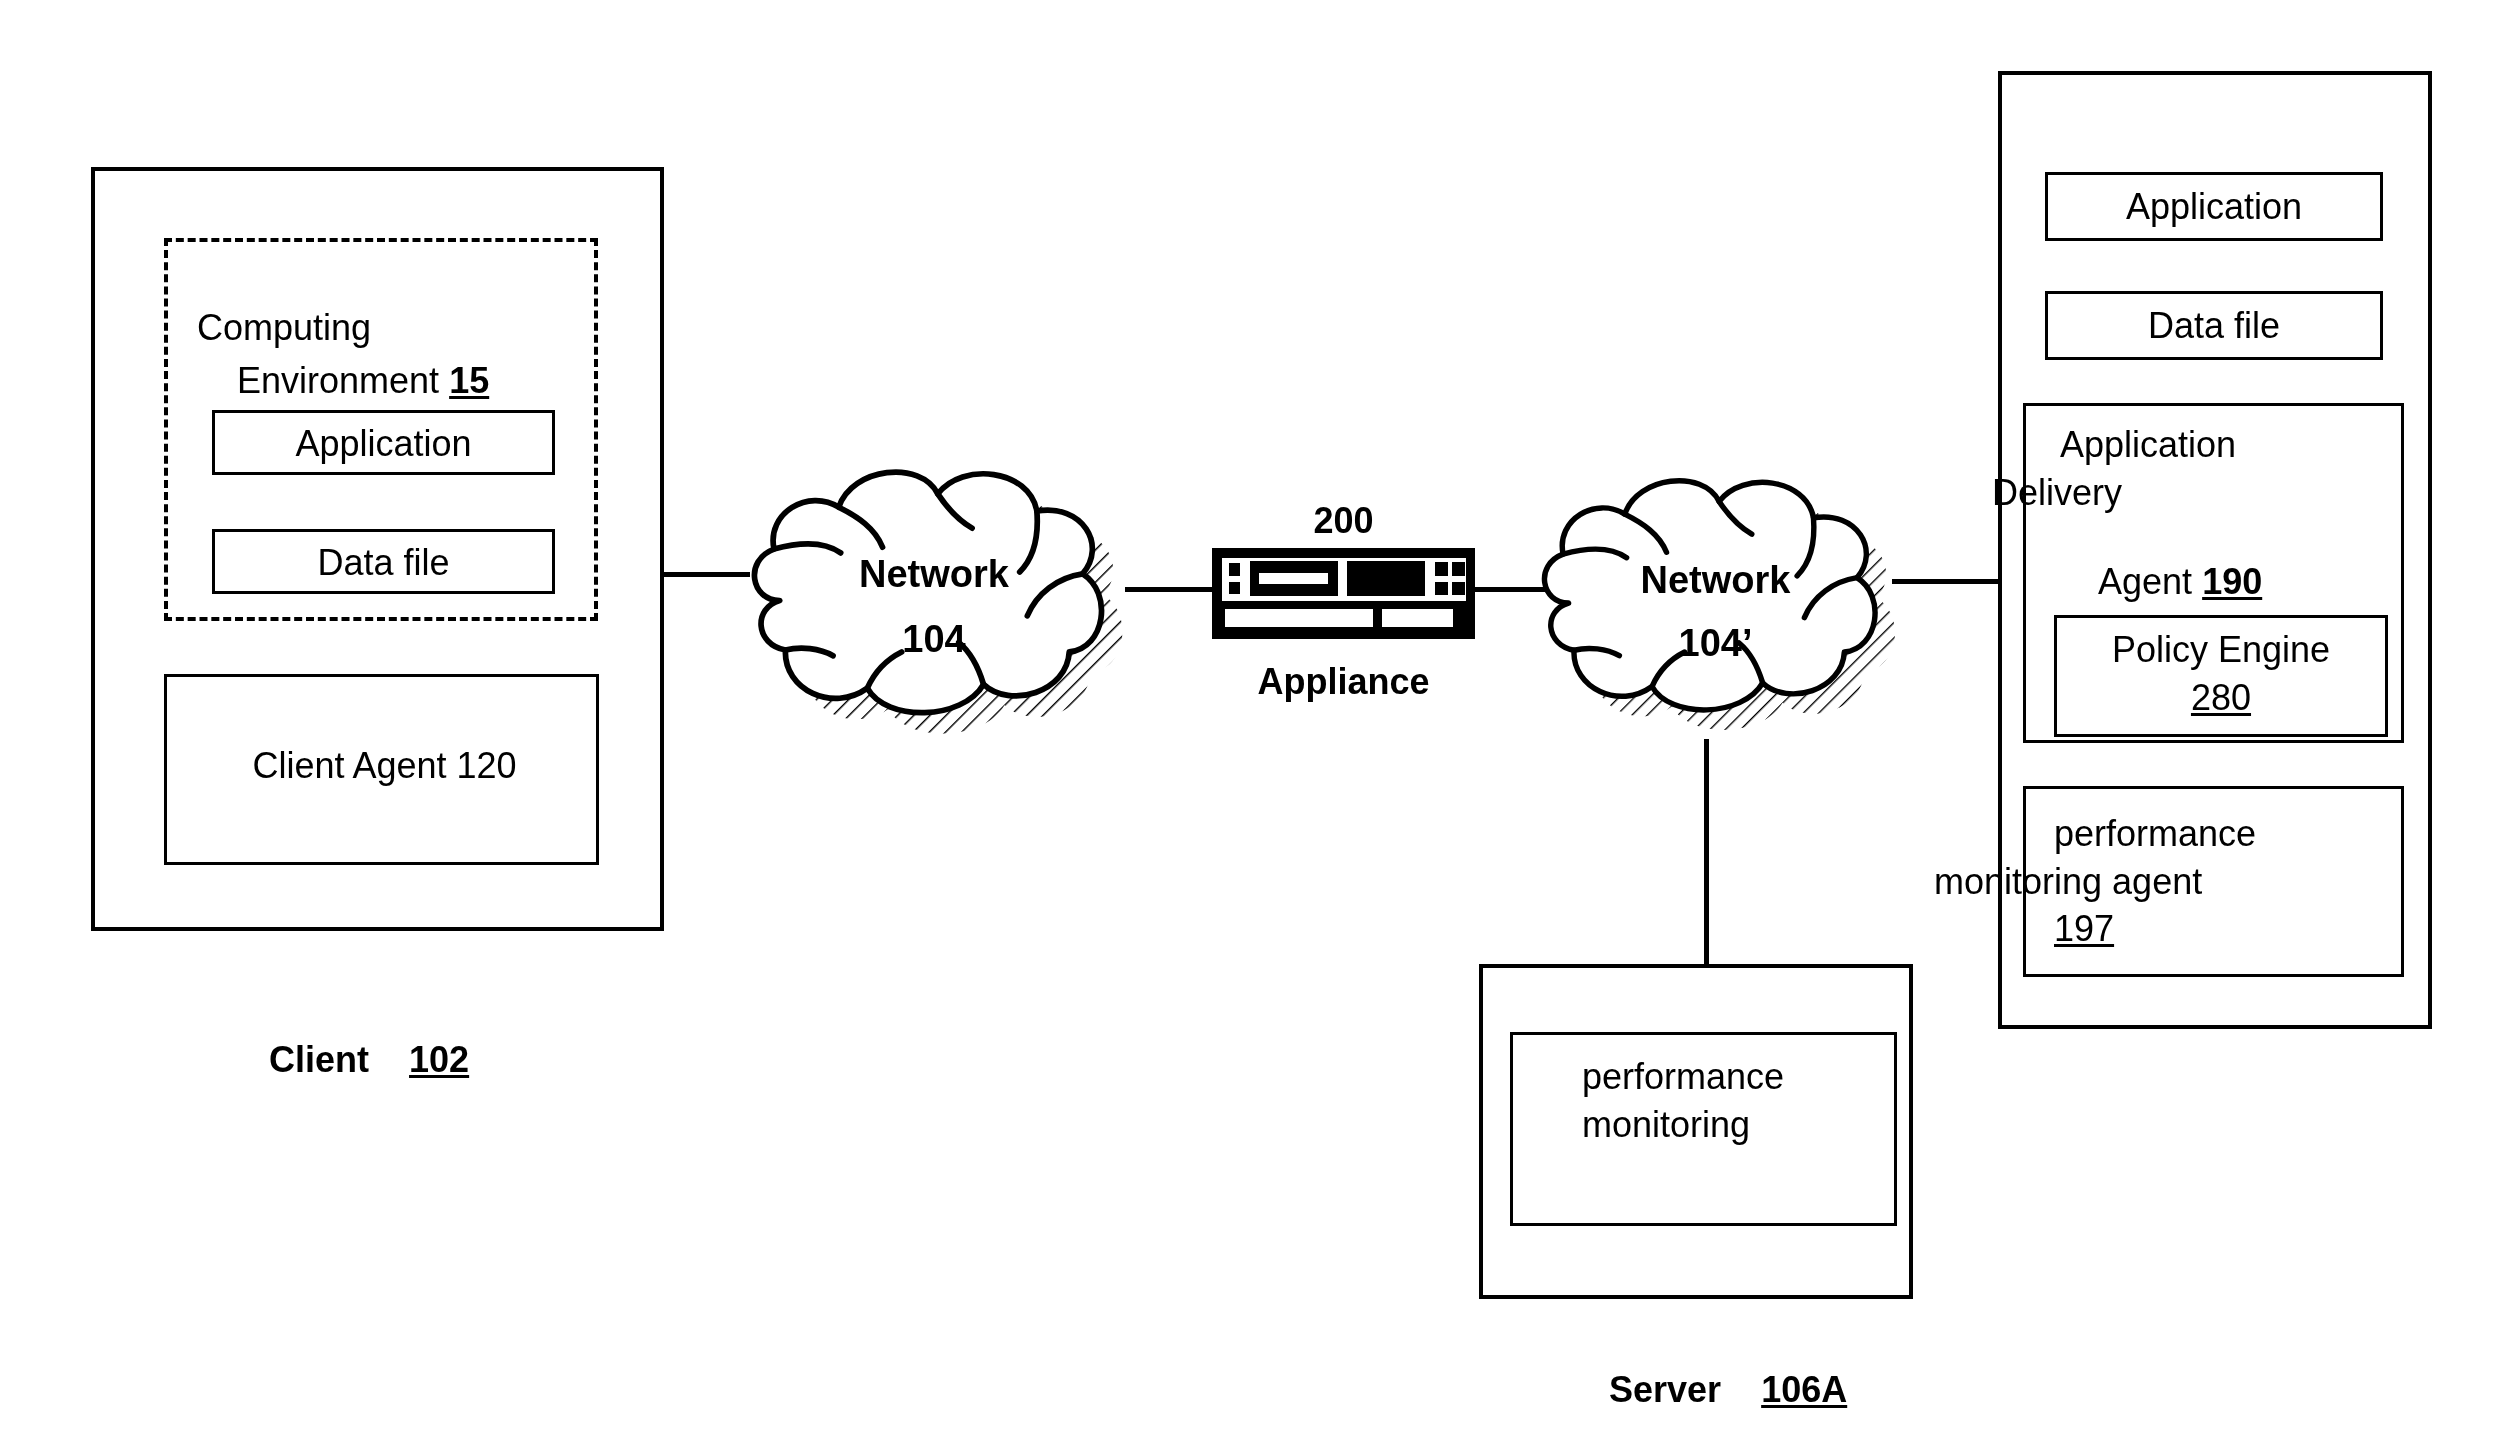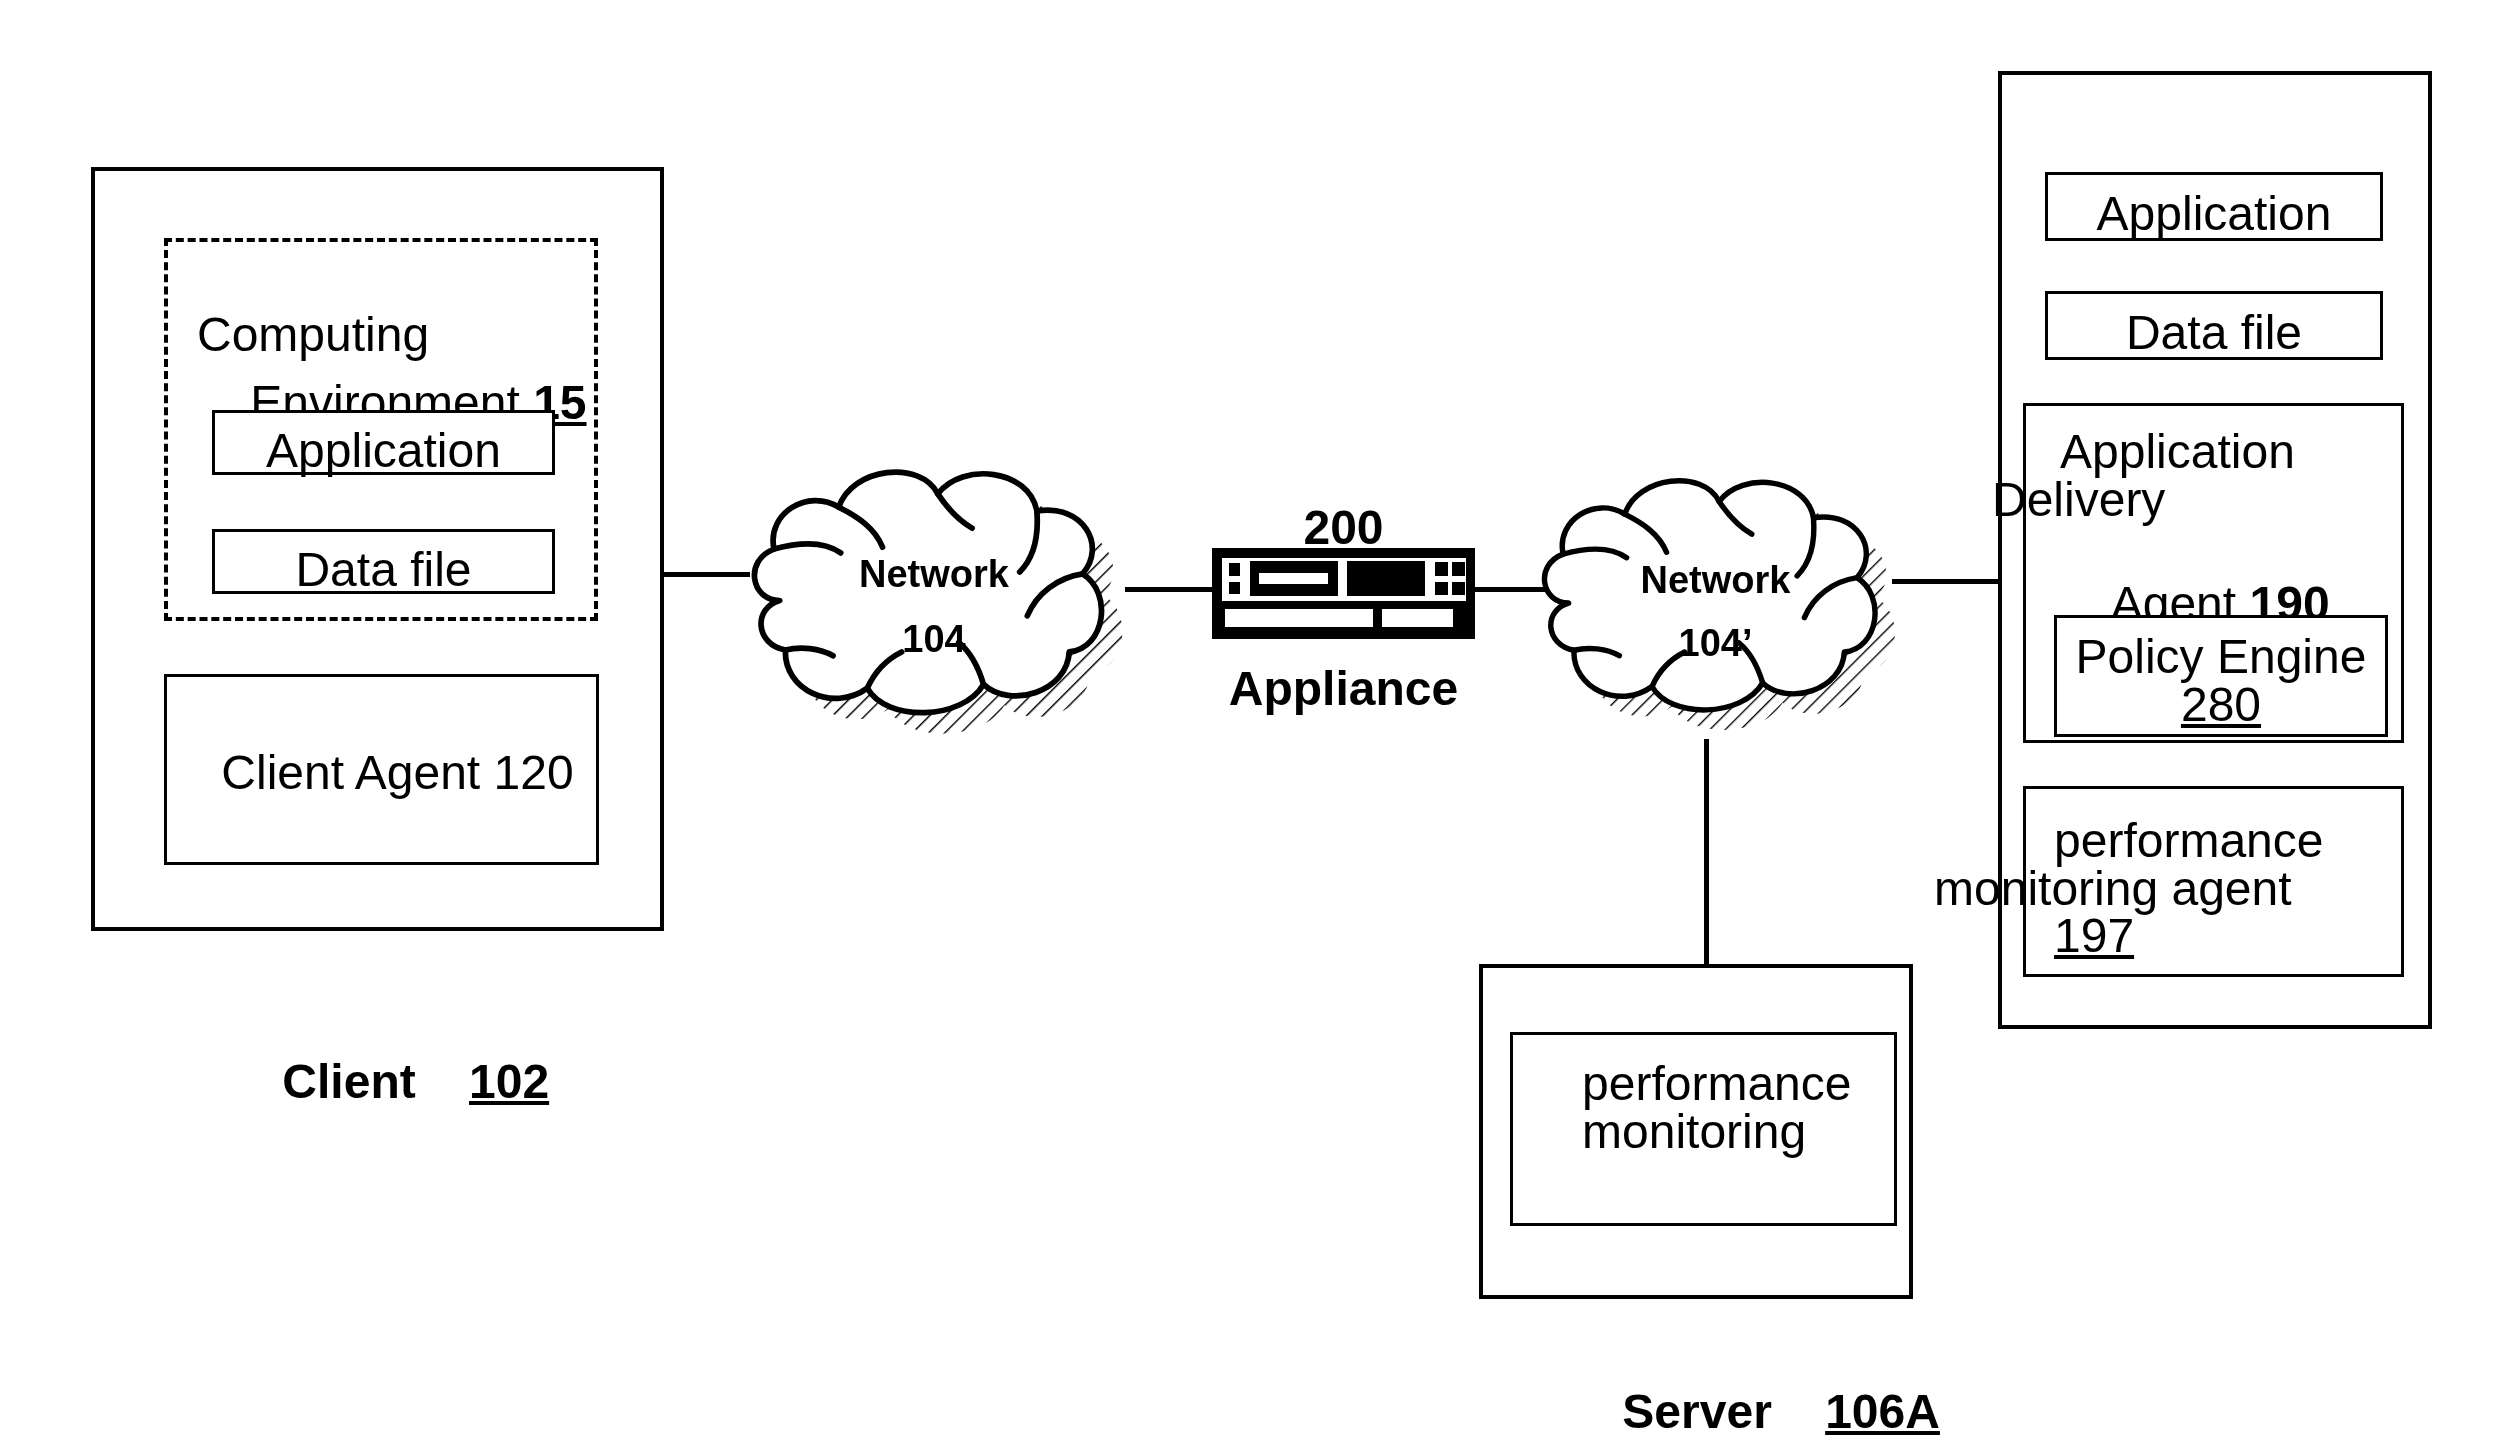--- a/index.html
+++ b/index.html
@@ -9,21 +9,21 @@
 
   
   .box{position:absolute;border:4.8px solid #000;background:#fff;box-sizing:border-box;}
   .box.thin{border-width:3.8px;}
   .dashbox{position:absolute;border:4.8px dashed #000;background:transparent;box-sizing:border-box;}
 
   .lbl{position:absolute;white-space:pre;line-height:1.18;}
   .ctr{text-align:center;}
   .lft{text-align:left;}
 
-  .t-big{font-size:48px;}
+  .t-big{font-size:36px;}
   .t-bold{font-weight:bold;}
   .u{text-decoration:underline;text-underline-offset:2.9px;}
   .ub{font-weight:bold;text-decoration:underline;text-underline-offset:2.9px;}
 
   
   .hline{position:absolute;background:#000;height:4.8px;}
   .vline{position:absolute;background:#000;width:4.8px;}
 
   
   .appl{position:absolute;background:#000;}
@@ -57,21 +57,21 @@
     <span>Environment</span><span>&nbsp;</span><span class="ub">15</span>
   </div>
 
   <div class="box thin" style="left:212px;top:410px;width:343px;height:65px;"></div>
   <div class="lbl ctr t-big" style="left:212px;top:423px;width:343px;">Application</div>
 
   <div class="box thin" style="left:212px;top:529px;width:343px;height:65px;"></div>
   <div class="lbl ctr t-big" style="left:212px;top:542px;width:343px;">Data file</div>
 
   <div class="box thin" style="left:164px;top:674px;width:435px;height:191px;"></div>
-  <div class="lbl ctr t-big" style="left:164px;top:745px;width:441px;margin-left:13px;">Client Agent 120</div>
+  <div class="lbl ctr t-big" style="left:164px;top:745px;width:441px;">Client Agent 120</div>
 
   <div class="lbl lft t-big t-bold" style="left:229px;top:997px;">
     <span>Client</span><span>&nbsp;&nbsp;&nbsp;&nbsp;</span><span class="ub">102</span>
   </div>
 
   <div class="cloudwrap" style="left:734px;top:448px;width:400px;height:286px;">
     <svg width="400" height="286" viewBox="0 0 420 300" xmlns="http://www.w3.org/2000/svg">
       <defs>
         <pattern id="hatchA" width="12" height="12" patternUnits="userSpaceOnUse" patternTransform="rotate(45)">
           <line x1="0" y1="0" x2="0" y2="12" stroke="#000" stroke-width="3"></line>

